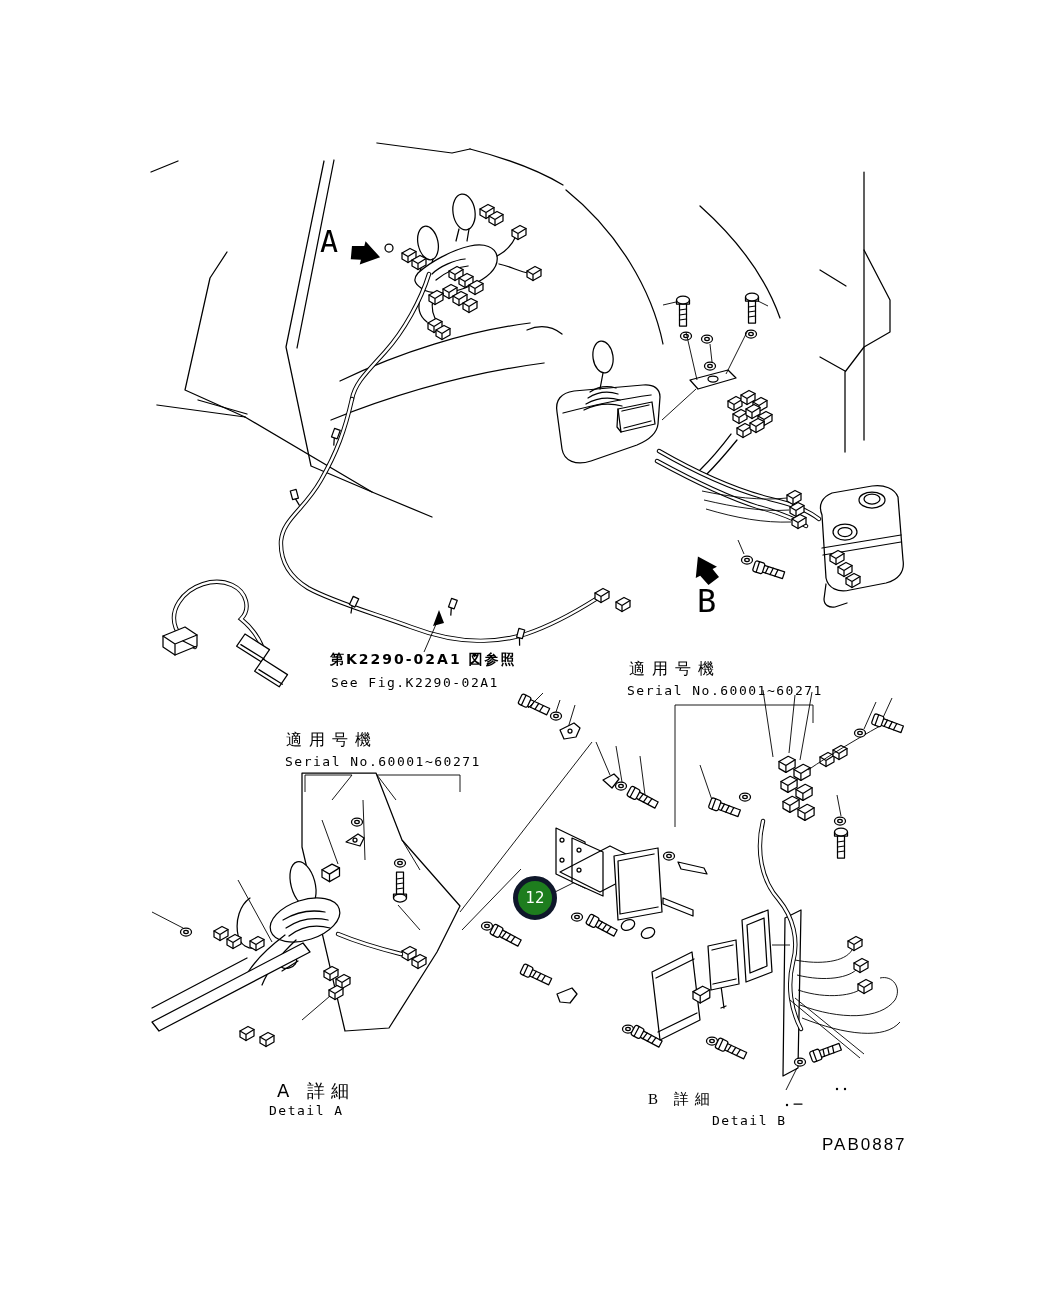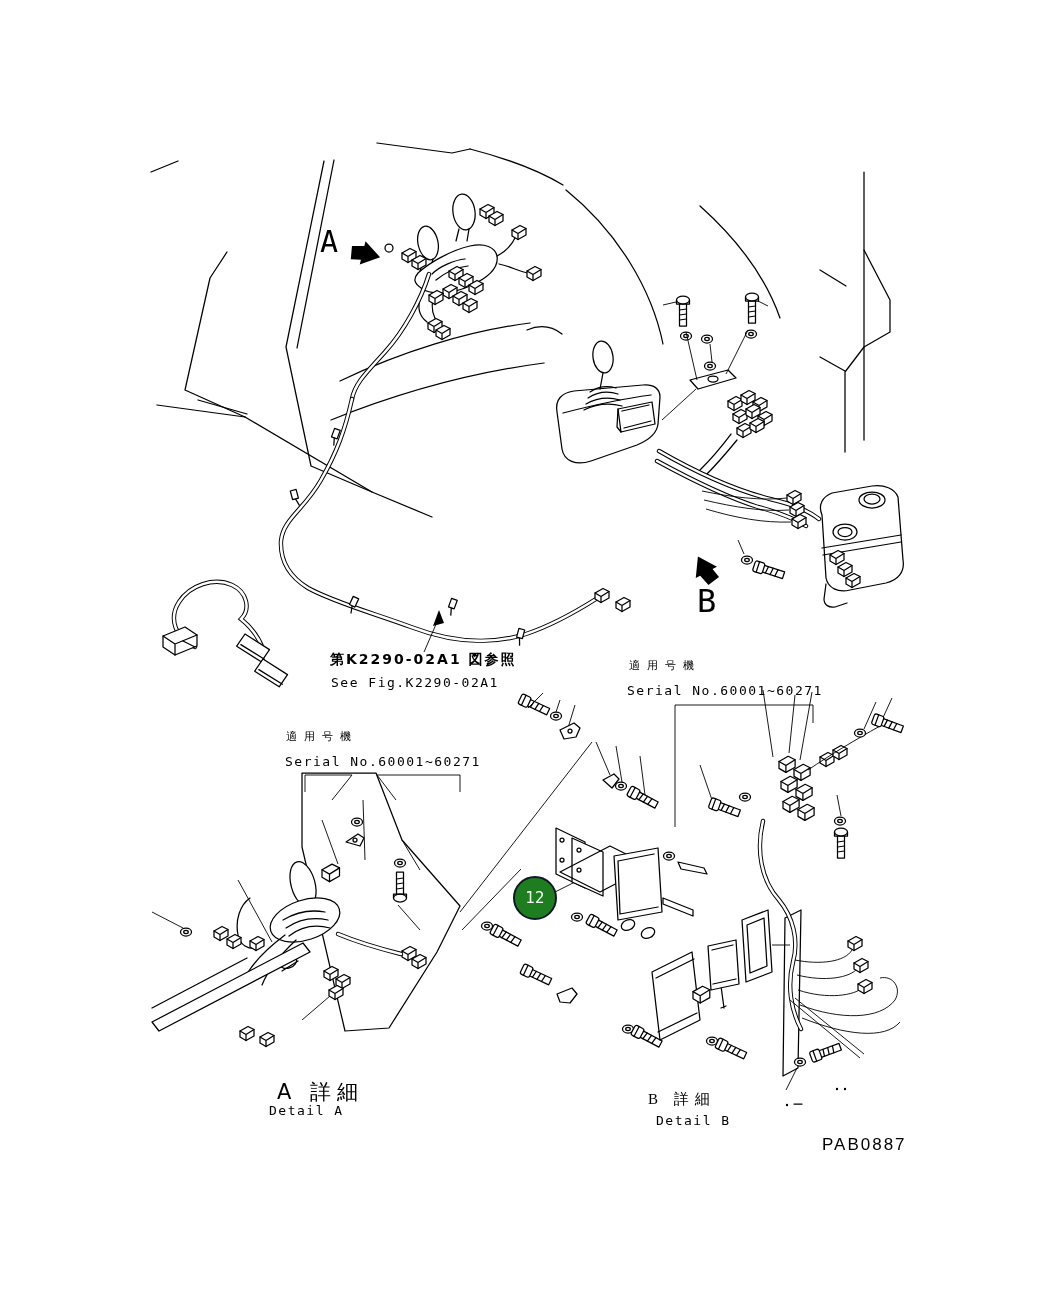--- a/index.html
+++ b/index.html
@@ -1,26 +1,26 @@
 <!DOCTYPE html>
 <html><head>
 <meta charset="utf-8">
 <style>
   html,body{margin:0;padding:0;background:#fff;}
   .canvas{position:relative;width:1057px;height:1307px;background:#fff;overflow:hidden;
           font-family:"DejaVu Sans",sans-serif;color:#000;}
   .canvas svg{position:absolute;left:0;top:0;}
   .lbl{position:absolute;white-space:nowrap;line-height:1.1;}
-  .lbl-jp{font-family:"DejaVu Sans",sans-serif;font-size:11px;letter-spacing:7px;}
+  .lbl-jp{font-family:"DejaVu Sans",sans-serif;font-size:16px;letter-spacing:7px;}
   .lbl-jp-mixed{font-family:"DejaVu Sans",sans-serif;font-size:14px;letter-spacing:2px;}
   .lbl-en{font-family:"DejaVu Sans Mono",monospace;font-size:13px;letter-spacing:1.5px;}
   .lbl-code{font-family:Liberation Sans, sans-serif;font-size:17px;letter-spacing:2px;}
   .lbl-view{font-family:"DejaVu Sans Mono",monospace;font-size:30px;font-weight:500;}
   .part-marker{position:absolute;left:513px;top:876px;width:44px;height:44px;border-radius:50%;
-               box-sizing:border-box;border:2px solid #0f172a;display:flex;align-items:center;
+               box-sizing:border-box;border:5px solid #0f172a;display:flex;align-items:center;
                justify-content:center;font-size:15px;font-family:"DejaVu Sans",sans-serif;cursor:pointer;}
   path,ellipse,circle,rect,line,polyline{vector-effect:non-scaling-stroke;}
   .ln{stroke:#000;stroke-width:1.25;fill:none;stroke-linecap:round;stroke-linejoin:round;}
   .thin{stroke:#000;stroke-width:0.9;fill:none;}
   .wht{fill:#fff;stroke:#000;stroke-width:1.25;stroke-linejoin:round;}
   .blk{fill:#000;stroke:none;}
   .tubeO{stroke:#000;stroke-width:4.4;fill:none;stroke-linecap:round;}
   .tubeI{stroke:#fff;stroke-width:2.5;fill:none;stroke-linecap:round;}
 </style>
 </head>
@@ -345,25 +345,25 @@
 
 <div class="lbl lbl-jp-mixed" style="left:330px;top:652px;font-weight:bold;">第K2290-02A1 図参照</div>
 <div class="lbl lbl-en" style="left:331px;top:676px;">See Fig.K2290-02A1</div>
 
 <div class="lbl lbl-jp" style="left:629px;top:660px;">適用号機</div>
 <div class="lbl lbl-en" style="left:627px;top:684px;">Serial No.60001~60271</div>
 
 <div class="lbl lbl-jp" style="left:286px;top:731px;">適用号機</div>
 <div class="lbl lbl-en" style="left:285px;top:755px;">Serial No.60001~60271</div>
 
-<div class="lbl lbl-jp" style="left:277px;top:1081px;font-size:21px;letter-spacing:6px;">A 詳細</div>
+<div class="lbl lbl-jp" style="left:277px;top:1081px;font-size:18px;letter-spacing:6px;">A 詳細</div>
 <div class="lbl lbl-en" style="left:269px;top:1104px;">Detail A</div>
 
 <div class="lbl lbl-jp" style="left:648px;top:1091px;font-size:15px;letter-spacing:6px;font-family:Liberation Serif, serif;">B 詳細</div>
-<div class="lbl lbl-en" style="left:616px;top:1114px;padding-left:40px;">Detail B</div>
+<div class="lbl lbl-en" style="left:672px;top:1114px;padding-left:40px;">Detail B</div>
 
 <div class="lbl lbl-code" style="left:822px;top:1136px;">PAB0887</div>
 
 <div class="part-marker" style="background-color: rgb(30, 125, 30);">
   <span style="color: rgb(255, 255, 255);">12</span>
 </div>
 
 </div>
 
 </body></html>

